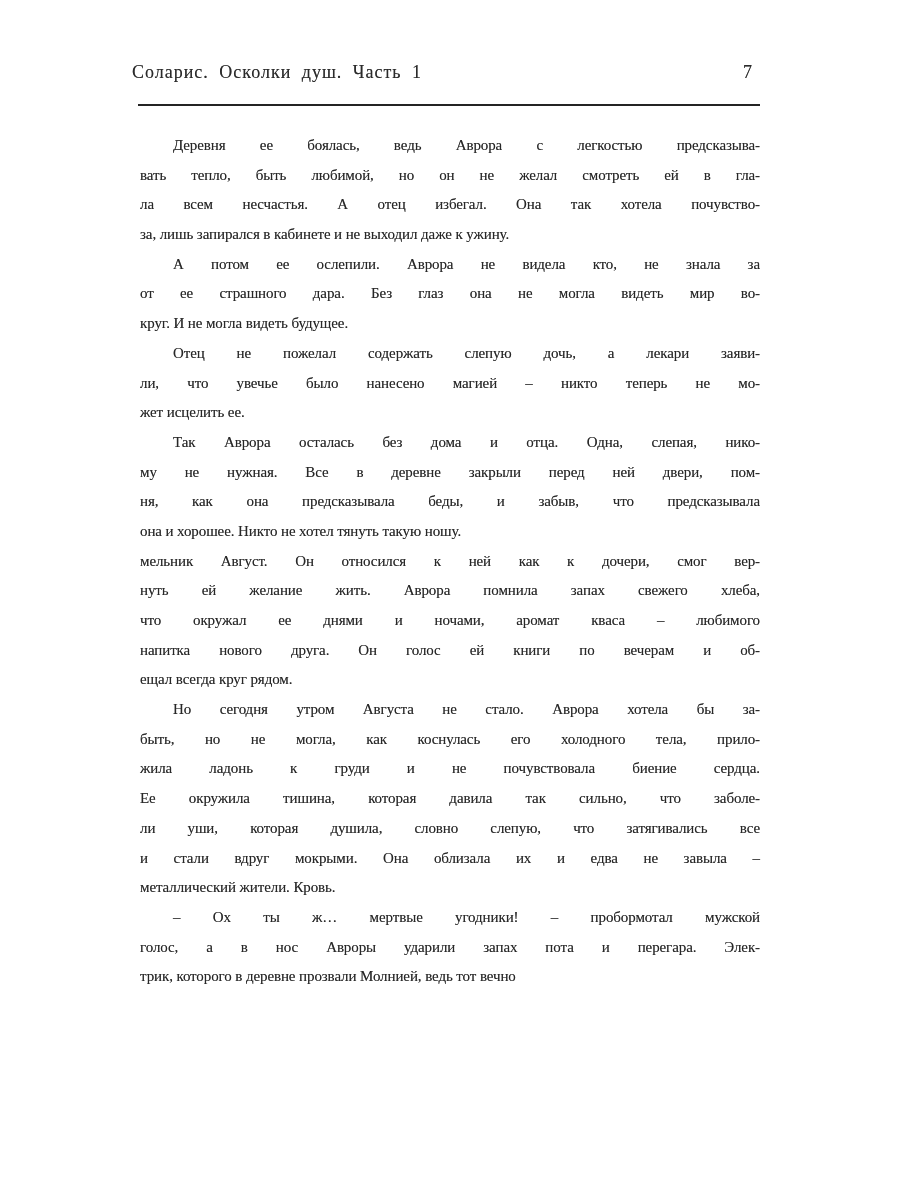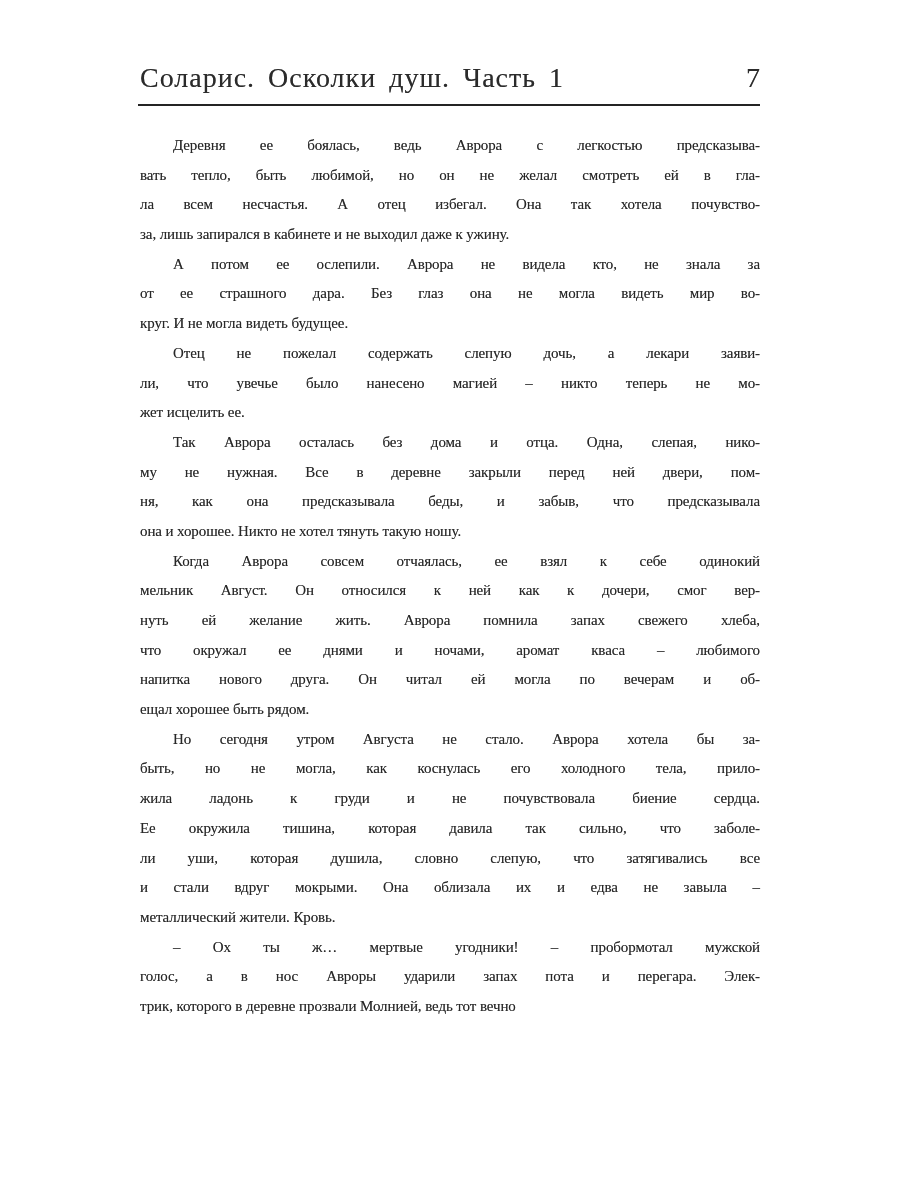--- a/index.html
+++ b/index.html
@@ -11,27 +11,27 @@
     position: relative;
     width: 900px;
     height: 1200px;
     background: #ffffff;
     font-family: "Liberation Serif", serif;
     color: #282828;
     overflow: hidden;
   }
   .running-head {
     position: absolute;
-    left: 140px;
+    left: 132px;
     top: 62px;
     width: 620px;
     display: flex;
     justify-content: space-between;
     align-items: baseline;
-    font-size: 28px;
+    font-size: 18px;
     letter-spacing: 1px;
     word-spacing: 5px;
     color: #2b2b2b;
     text-shadow: 0 0 0.5px rgba(40,40,40,0.5);
   }
   .running-head .pagenum {
     letter-spacing: 0;
     word-spacing: 0;
   }
   .rule {
@@ -81,26 +81,25 @@
       <div class="line indent">А потом ее ослепили. Аврора не видела кто, не знала за</div>
       <div class="line">от ее страшного дара. Без глаз она не могла видеть мир во-</div>
       <div class="line para-end">круг. И не могла видеть будущее.</div>
       <div class="line indent">Отец не пожелал содержать слепую дочь, а лекари заяви-</div>
       <div class="line">ли, что увечье было нанесено магией – никто теперь не мо-</div>
       <div class="line para-end">жет исцелить ее.</div>
       <div class="line indent">Так Аврора осталась без дома и отца. Одна, слепая, нико-</div>
       <div class="line">му не нужная. Все в деревне закрыли перед ней двери, пом-</div>
       <div class="line">ня, как она предсказывала беды, и забыв, что предсказывала</div>
       <div class="line para-end">она и хорошее. Никто не хотел тянуть такую ношу.</div>
-      <div class="line indent">Когда Аврора совсем отчаялась, ее взял к себе одинокий</div>
       <div class="line">мельник Август. Он относился к ней как к дочери, смог вер-</div>
       <div class="line">нуть ей желание жить. Аврора помнила запах свежего хлеба,</div>
       <div class="line">что окружал ее днями и ночами, аромат кваса – любимого</div>
-      <div class="line">напитка нового друга. Он читал ей могла по вечерам и об-</div>
-      <div class="line para-end">ещал хорошее быть рядом.</div>
+      <div class="line">напитка нового друга. Он голос ей книги по вечерам и об-</div>
+      <div class="line para-end">ещал всегда круг рядом.</div>
       <div class="line indent">Но сегодня утром Августа не стало. Аврора хотела бы за-</div>
       <div class="line">быть, но не могла, как коснулась его холодного тела, прило-</div>
       <div class="line">жила ладонь к груди и не почувствовала биение сердца.</div>
       <div class="line">Ее окружила тишина, которая давила так сильно, что заболе-</div>
       <div class="line">ли уши, которая душила, словно слепую, что затягивались все</div>
       <div class="line">и стали вдруг мокрыми. Она облизала их и едва не завыла –</div>
       <div class="line para-end">металлический жители. Кровь.</div>
       <div class="line indent">– Ох ты ж… мертвые угодники! – пробормотал мужской</div>
       <div class="line">голос, а в нос Авроры ударили запах пота и перегара. Элек-</div>
       <div class="line para-end">трик, которого в деревне прозвали Молнией, ведь тот вечно</div>

